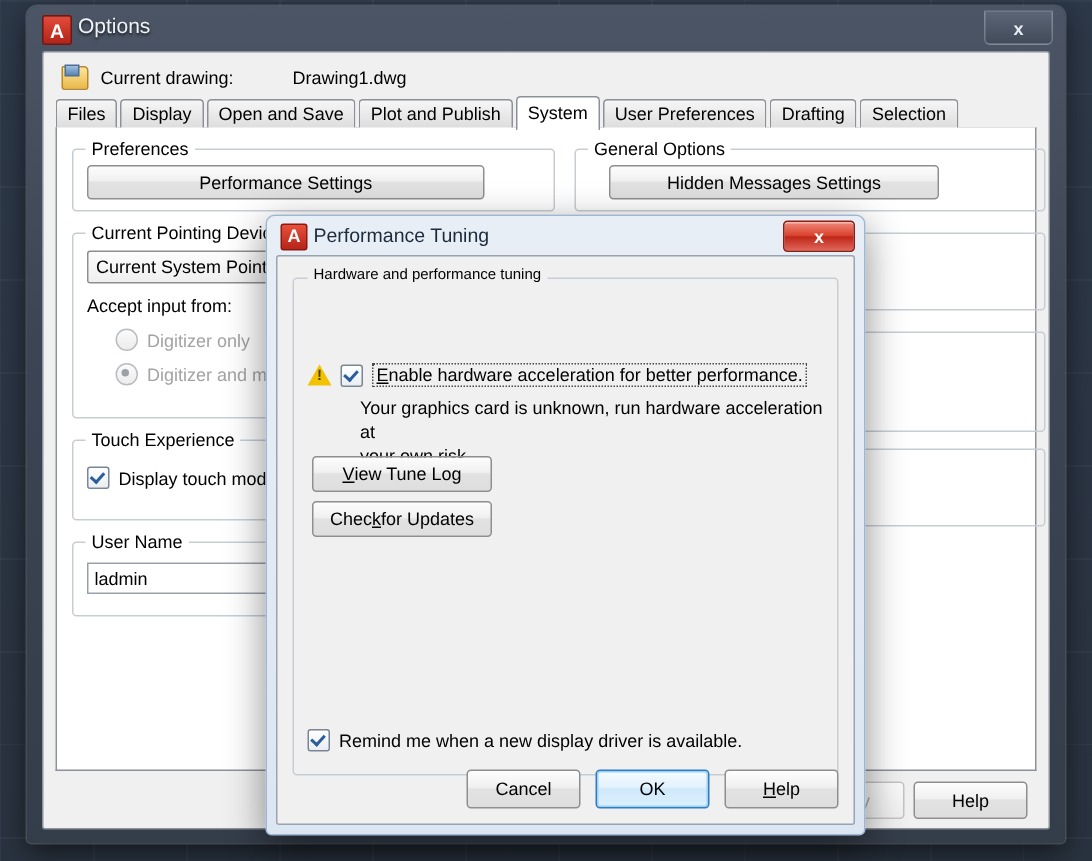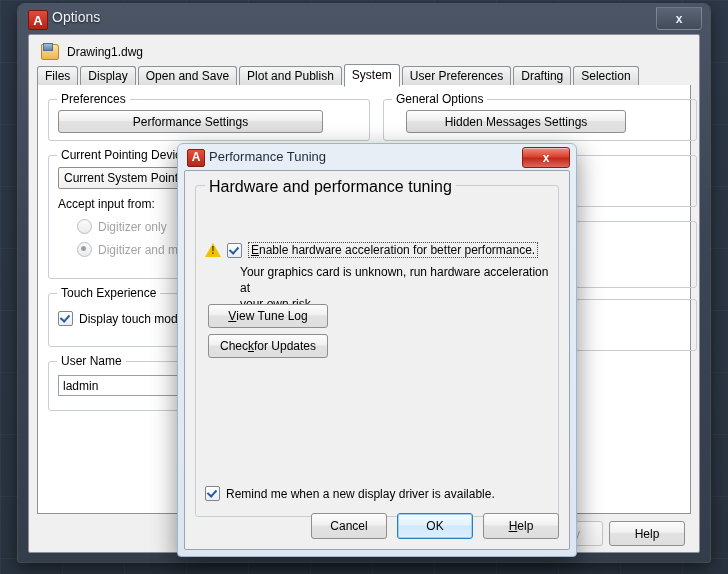--- a/index.html
+++ b/index.html
@@ -160,21 +160,21 @@
     box-shadow:inset 0 1px 0 rgba(255,255,255,.45);
   }
   .modal-body{
     position:absolute;left:6px;top:26px;right:6px;bottom:6px;
     background:#f0f0f0;border:1px solid #9aa4b0;border-radius:2px;
   }
   .m-gb{
     position:absolute;left:10px;top:14px;right:10px;height:330px;
     border:1px solid #c8cdd4;border-radius:3px;background:#f0f0f0;
   }
-  .m-gb-title{position:absolute;left:9px;top:-8px;background:#f0f0f0;padding:0 4px;font-size:16px;}
+  .m-gb-title{position:absolute;left:9px;top:-8px;background:#f0f0f0;padding:0 4px;font-size:10px;}
   .warn-ico{
     width:16px;height:14px;position:relative;flex:0 0 auto;
   }
   .warn-ico:before{
     content:"";position:absolute;left:0;top:0;
     border-left:8px solid transparent;border-right:8px solid transparent;
     border-bottom:14px solid #f2c200;
   }
   .warn-ico:after{
     content:"!";position:absolute;left:0;top:2px;width:16px;text-align:center;
@@ -199,20 +199,21 @@
   <div class="opt-titlebar">
     <div class="opt-title-icon">A</div>
     <div class="opt-title-text">Options</div>
     <div class="opt-close">x</div>
   </div>
 
   <div class="opt-body">
 
     <div class="cur-draw">
       <span class="ic"></span>
+      <span class="lbl">Current drawing:</span>
       <span class="val">Drawing1.dwg</span>
     </div>
 
     <div class="tabstrip">
       <div class="tab">Files</div>
       <div class="tab">Display</div>
       <div class="tab">Open and Save</div>
       <div class="tab">Plot and Publish</div>
       <div class="tab active">System</div>
       <div class="tab">User Preferences</div>

